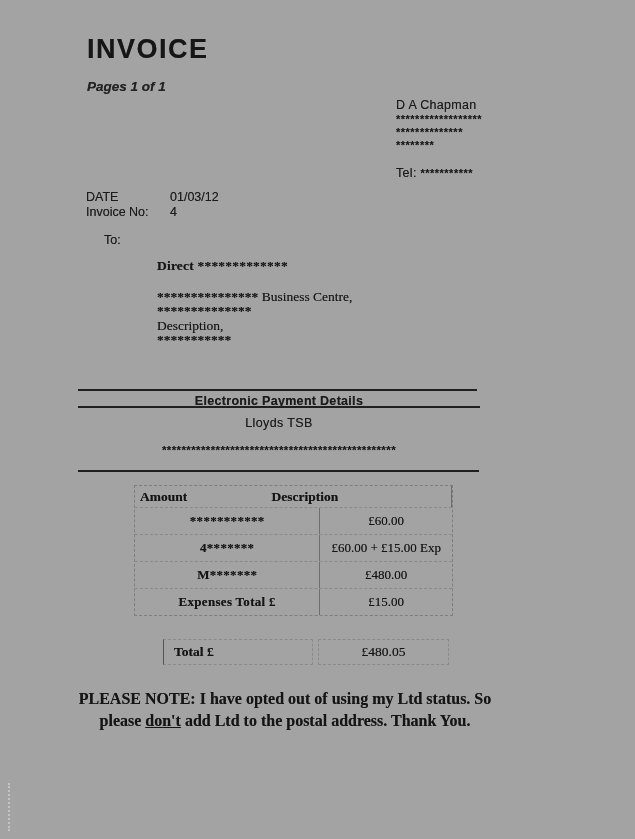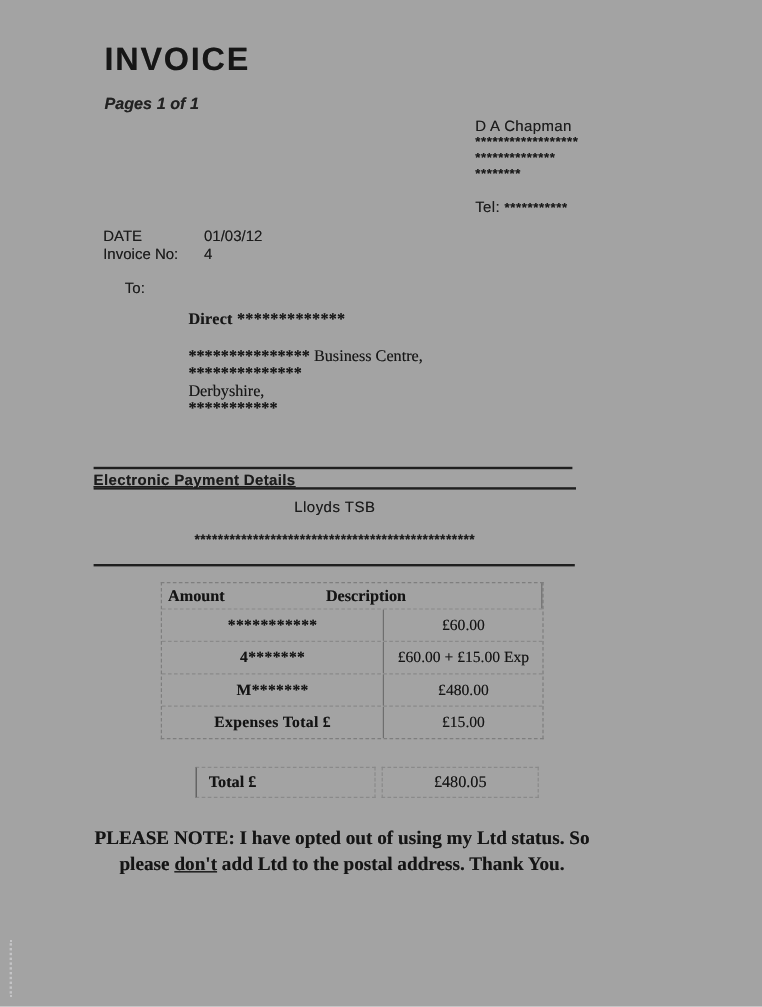--- a/index.html
+++ b/index.html
@@ -50,21 +50,21 @@
     font-size: 13.5px; line-height: 14.5px; color: #171717; margin-top: 11px;
   }
   .recipient .l1 { font-weight: 700; margin-bottom: 16px; letter-spacing: .2px; }
   .recipient b { font-weight: 700; }
 
   
   .rule { background: #1f1f1f; height: 2px; }
   .rule-1 { left: 78px; top: 389px; width: 399px; }
   .rule-2 { left: 78px; top: 406px; width: 402px; }
   .rule-3 { left: 78px; top: 470px; width: 401px; }
-  .pay-band { left: 78px; top: 391px; width: 402px; }
+  .pay-band { left: 78px; top: 391px; width: 402px; text-align: center; }
   .pay-title {
     display: inline-block;
     font-size: 12.5px; font-weight: 700; letter-spacing: .3px;
     text-decoration: underline;
   }
   .bank { left: 78px; top: 416px; width: 402px; text-align: center; font-size: 12.5px; letter-spacing: .4px; }
   .acct { left: 78px; top: 444px; width: 402px; text-align: center;
           font-size: 11.5px; font-weight: 700; letter-spacing: .4px; }
 
   
@@ -140,21 +140,21 @@
       <span>4</span>
     </div>
   </div>
 
   <div class="abs to">To:</div>
 
   <div class="abs recipient">
     <div class="l1">Direct *************</div>
     <div><b>***************</b><span> Business Centre,</span></div>
     <div><b>**************</b></div>
-    <div>Derbyshire,</div>
+    <div>Description,</div>
     <div><b>***********</b></div>
   </div>
 
   <div class="abs rule rule-1"></div>
   <div class="abs pay-band">
     <span class="pay-title">Electronic Payment Details</span>
   </div>
   <div class="abs rule rule-2"></div>
 
   <div class="abs bank">Lloyds TSB</div>

